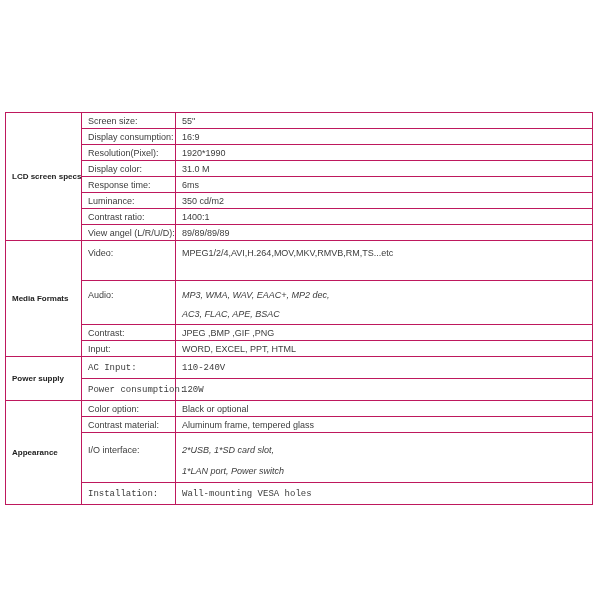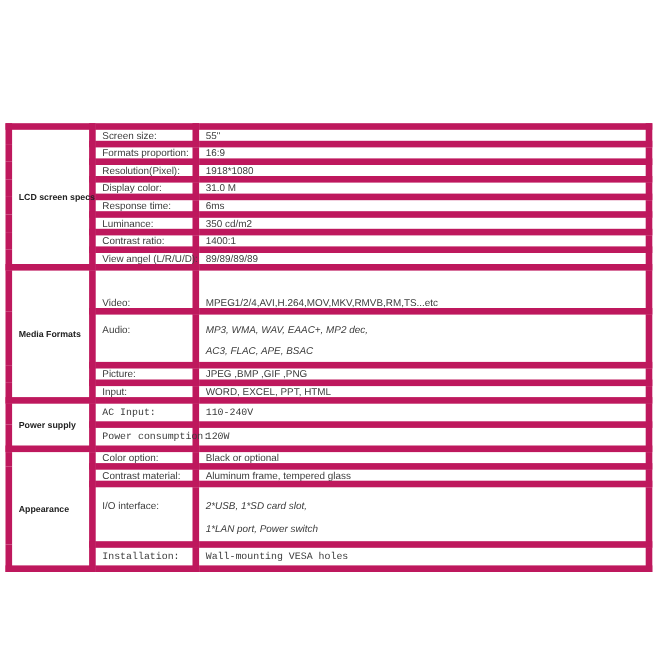--- a/index.html
+++ b/index.html
@@ -17,40 +17,40 @@
   table.spec {
     position: absolute;
     left: 5px; top: 112px;
     width: 588px;
     border-collapse: collapse;
     table-layout: fixed;
     font-size: 9px;
     color: #3c3c3c;
   }
   table.spec td {
-    border: 6px solid #be185d;
+    border: 1px solid #be185d;
     height: 16px;
     vertical-align: middle;
     padding: 0 4px 0 6px;
     white-space: nowrap;
     overflow: visible;
   }
   td.cat {
     width: 76px;
     font-weight: bold;
     font-size: 8px;
     color: #222222;
     padding-left: 5px;
   }
   td.lbl { width: 94px; padding-left: 5px; }
   td.val { padding-left: 7px; }
 
   
   tr.r-video td.lbl, tr.r-video td.val {
-    height: 40px; vertical-align: top; padding-top: 24px;
+    height: 40px; vertical-align: top; padding-top: 7px;
   }
   tr.r-audio td.lbl, tr.r-audio td.val {
     height: 42px; vertical-align: top; padding-top: 5px; line-height: 19px;
   }
   tr.r-mid td.lbl, tr.r-mid td.val { height: 22px; font-family: Liberation Mono, monospace; }
   tr.r-io td.lbl, tr.r-io td.val {
     height: 45px; vertical-align: top; padding-top: 7px; line-height: 21px; margin-top: 48px;
   }
   td.val div { white-space: nowrap; font-style: italic; }
 </style>
@@ -59,26 +59,26 @@
 
 <div class="page">
   <table class="spec">
     <tbody>
         <tr>
           <td rowspan="8" class="cat">LCD screen specs</td>
           <td class="lbl">Screen size:</td>
           <td class="val">55"</td>
         </tr>
         <tr>
-          <td class="lbl">Formats proportion:</td>
+          <td class="lbl">Display consumption:</td>
           <td class="val">16:9</td>
         </tr>
         <tr>
           <td class="lbl">Resolution(Pixel):</td>
-          <td class="val">1918*1080</td>
+          <td class="val">1920*1990</td>
         </tr>
         <tr>
           <td class="lbl">Display color:</td>
           <td class="val">31.0 M</td>
         </tr>
         <tr>
           <td class="lbl">Response time:</td>
           <td class="val">6ms</td>
         </tr>
         <tr>
@@ -99,21 +99,21 @@
           <td class="val">MPEG1/2/4,AVI,H.264,MOV,MKV,RMVB,RM,TS...etc</td>
         </tr>
         <tr class="r-audio">
           <td class="lbl">Audio:</td>
           <td class="val">
             <div>MP3, WMA, WAV, EAAC+, MP2 dec,</div>
             <div>AC3, FLAC,  APE,  BSAC</div>
           </td>
         </tr>
         <tr>
-          <td class="lbl">Picture:</td>
+          <td class="lbl">Contrast:</td>
           <td class="val">JPEG ,BMP ,GIF ,PNG</td>
         </tr>
         <tr>
           <td class="lbl">Input:</td>
           <td class="val">WORD, EXCEL, PPT, HTML</td>
         </tr>
         <tr class="r-mid">
           <td rowspan="2" class="cat">Power supply</td>
           <td class="lbl">AC Input:</td>
           <td class="val">110-240V</td>

